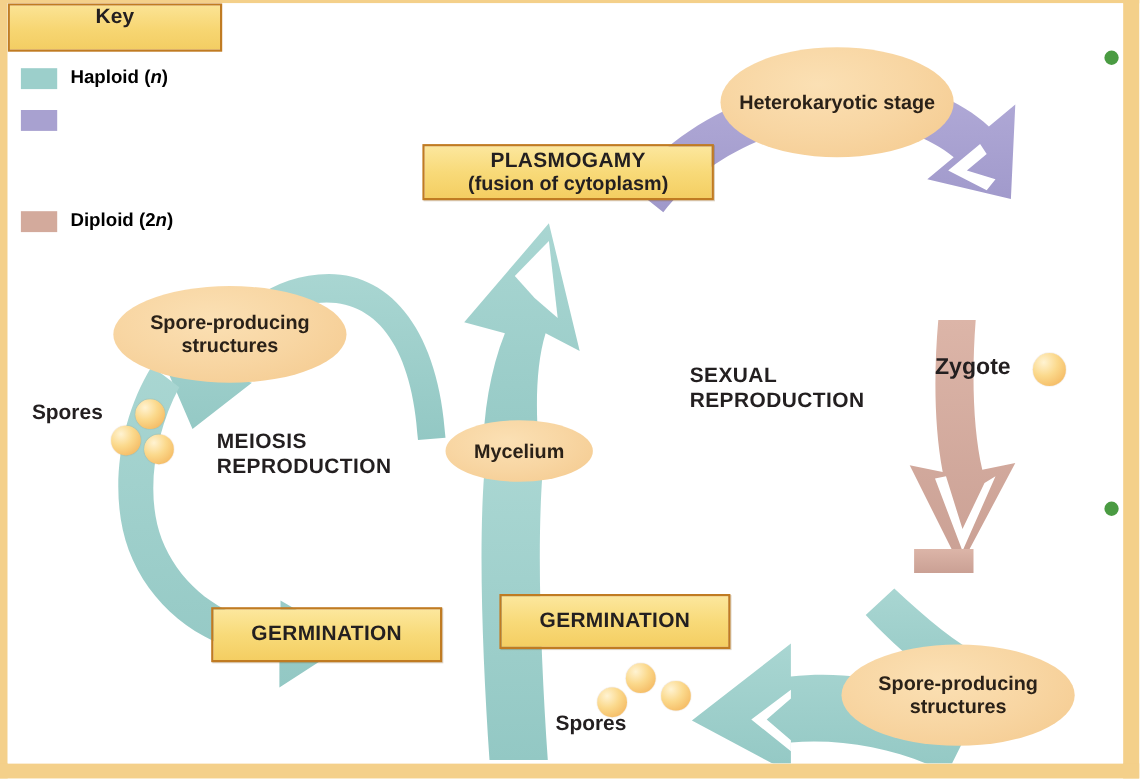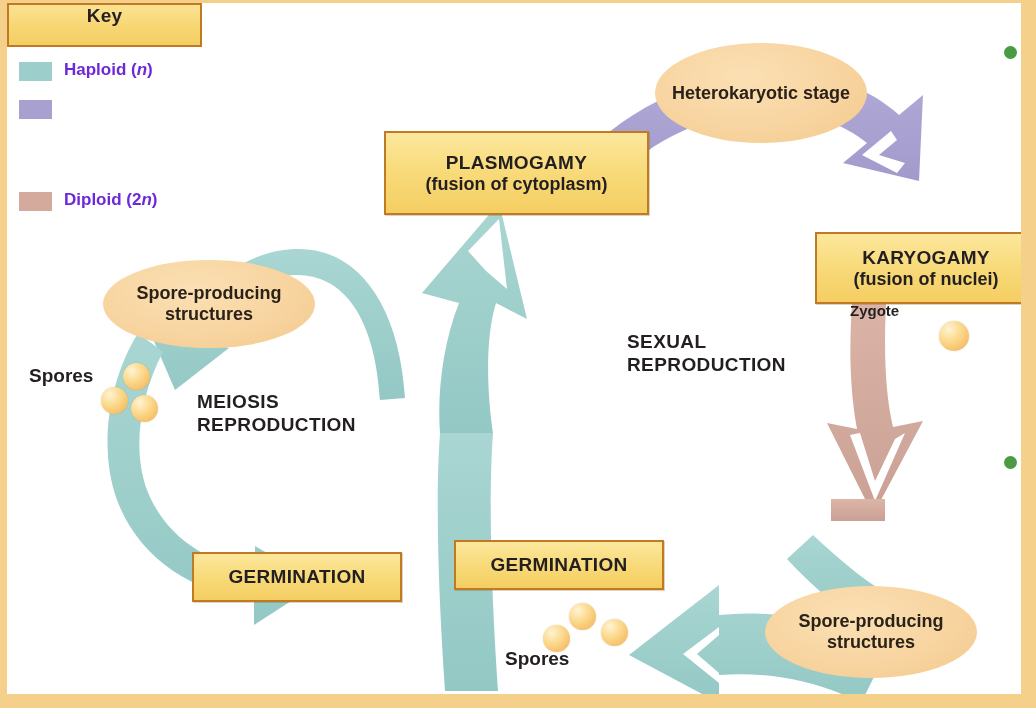--- a/index.html
+++ b/index.html
@@ -42,21 +42,21 @@
   #key-title-box span{
     font-size:19px;font-weight:bold;color:#231f20;letter-spacing:.2px;
   }
   .key-row{
     position:absolute;left:12px;display:flex;align-items:flex-start;gap:12px;
   }
   .key-swatch{
     width:33px;height:19px;flex:0 0 33px;margin-top:2px;
   }
   .key-label{
-    font-size:17px;font-weight:bold;color:#6d28d9;line-height:1.16;
+    font-size:17px;font-weight:bold;color:#000000;line-height:1.16;
     white-space:pre-line;
   }
   .key-label i{font-style:italic;}
   #key-row-0{top:57px;}
   #key-row-1{top:95px;}
   #key-row-2{top:187px;}
 
   
   .proc-box{
     position:absolute;
@@ -283,60 +283,59 @@
       <div class="key-row" id="key-row-1">
         <div class="key-swatch" style="background:#a8a1d0;"></div>
       </div>
 
       <div class="key-row" id="key-row-2">
         <div class="key-swatch" style="background:#d3aa9c;"></div>
         <div class="key-label">Diploid (2<i>n</i>)</div>
       </div>
     </div>
 
-    <div class="proc-box" style="left:377px;top:128px;width:265px;height:84px;">
+    <div class="proc-box" style="left:377px;top:128px;width:265px;height:51px;">
       <div class="proc-line1">PLASMOGAMY</div>
       <div class="proc-line2">(fusion of cytoplasm)</div>
     </div>
 
-    <div class="proc-box" style="left:808px;top:229px;width:222px;height:72px;">
-      <div class="proc-line1">KARYOGAMY</div>
-      <div class="proc-line2">(fusion of nuclei)</div>
-    </div>
 
 
     <div class="proc-box" style="left:185px;top:549px;width:210px;height:50px;">
       <div class="proc-line1">GERMINATION</div>
     </div>
 
     <div class="proc-box" style="left:447px;top:537px;width:210px;height:50px;">
       <div class="proc-line1">GERMINATION</div>
     </div>
 
     <div class="ellipse-node" style="left:648px;top:40px;width:212px;height:100px;">
       <span>Heterokaryotic
 stage</span>
     </div>
 
     <div class="ellipse-node" style="left:96px;top:257px;width:212px;height:88px;">
       <span>Spore-producing
 structures</span>
     </div>
 
+    <div class="ellipse-node" style="left:398px;top:379px;width:134px;height:56px;">
+      <span>Mycelium</span>
+    </div>
 
     <div class="ellipse-node" style="left:758px;top:583px;width:212px;height:92px;">
       <span>Spore-producing
 structures</span>
     </div>
 
     <div class="plain-label" style="left:22px;top:362px;font-size:19px;">Spores</div>
 
     <div class="plain-label" style="left:498px;top:645px;font-size:19px;">Spores</div>
 
-    <div class="plain-label" style="left:843px;top:299px;font-size:15px;">Zygote</div>
+    <div class="plain-label" style="left:843px;top:318px;font-size:21px;">Zygote</div>
 
     <div class="plain-label" style="left:190px;top:388px;font-size:19px;letter-spacing:.4px;">MEIOSIS
 REPRODUCTION</div>
 
     <div class="plain-label" style="left:620px;top:328px;font-size:19px;letter-spacing:.4px;">SEXUAL
 REPRODUCTION</div>
 
     <div class="sphere" style="left:116px;top:360px;width:27px;height:27px;"></div>
     <div class="sphere" style="left:94px;top:384px;width:27px;height:27px;"></div>
     <div class="sphere" style="left:124px;top:392px;width:27px;height:27px;"></div>

